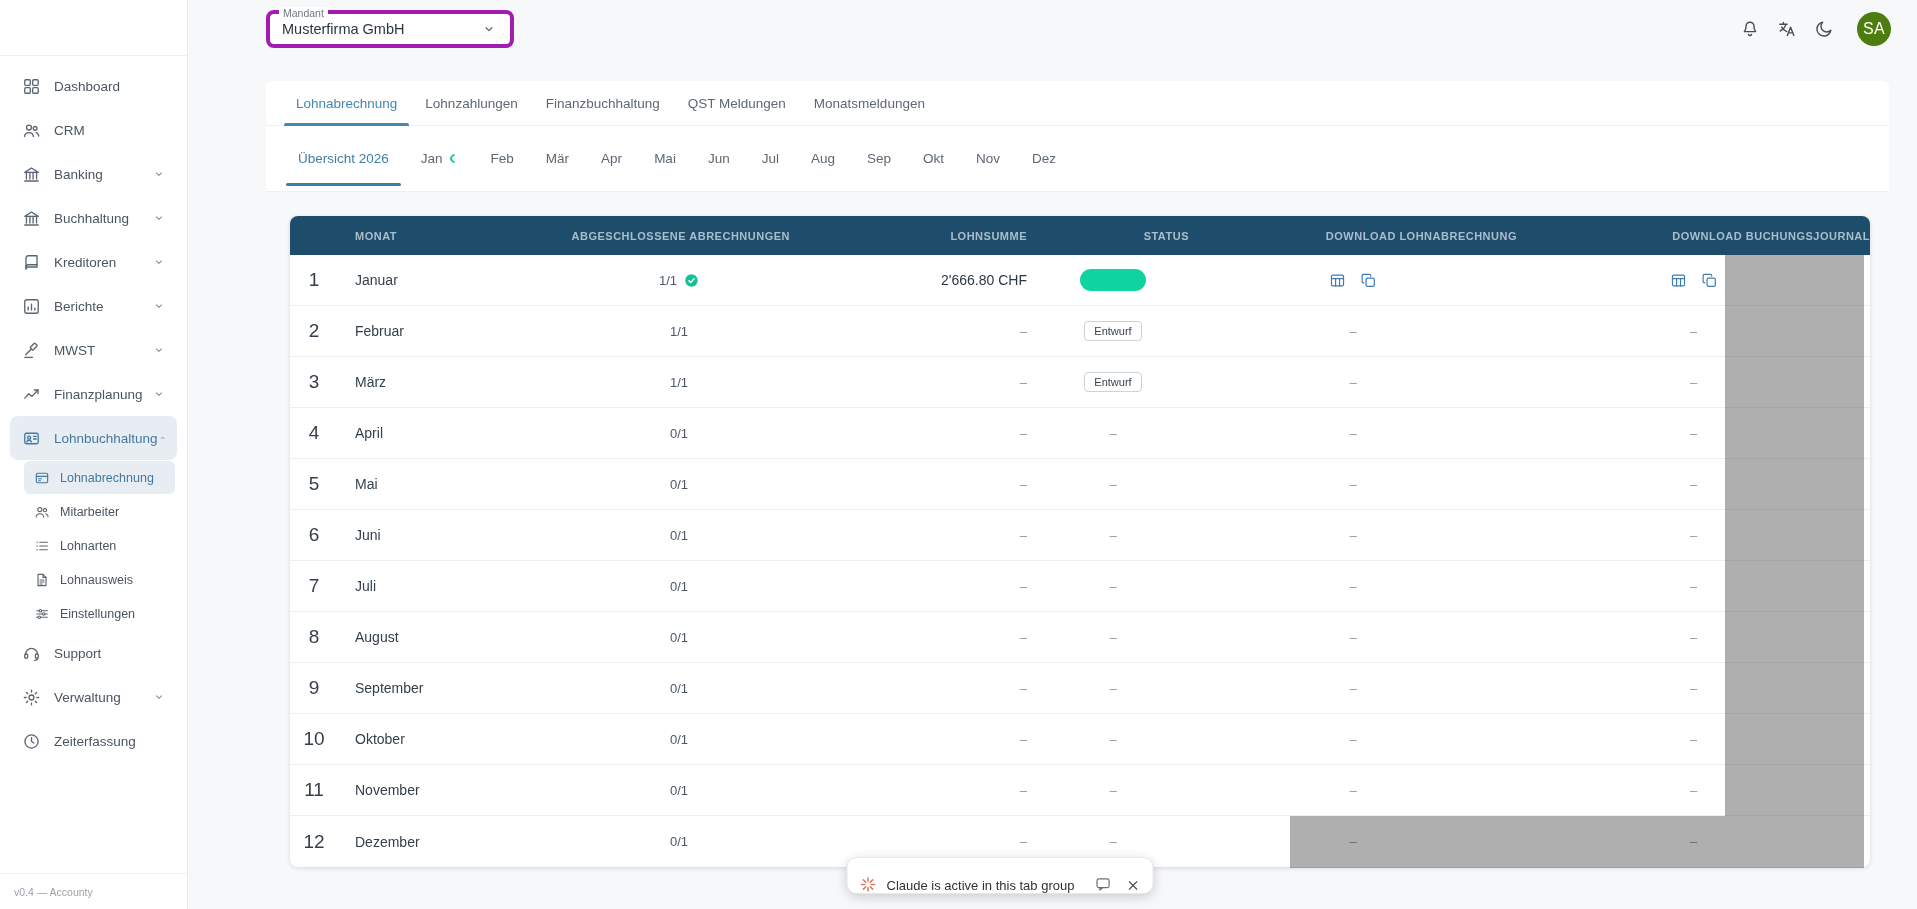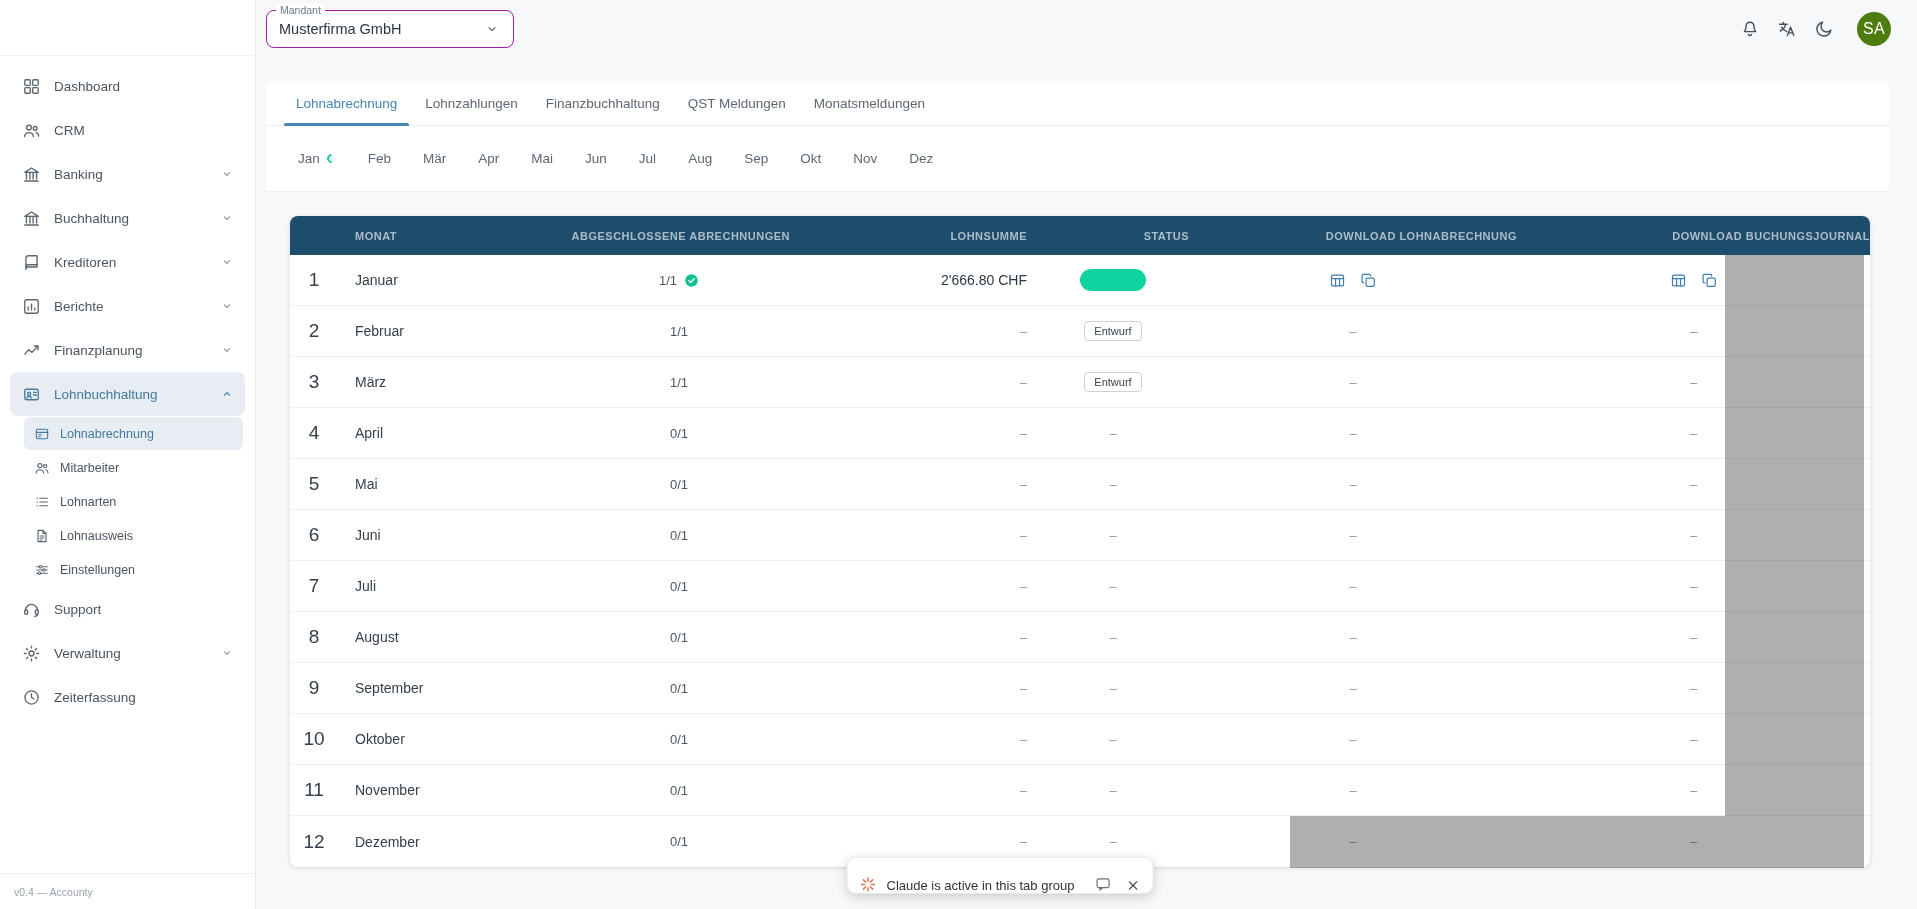--- a/index.html
+++ b/index.html
@@ -1,39 +1,39 @@
 <!DOCTYPE html>
 <html><head>
 <meta charset="utf-8">
 <style>
   *{margin:0;padding:0;box-sizing:border-box}
   html,body{width:1917px;height:909px}
   body{font-family:"Liberation Sans","DejaVu Sans",sans-serif;background:#f7f8f9;color:#33404d;overflow:hidden;position:relative;font-size:14px}
   svg{display:block;width:100%;height:100%}
 
   
-  .sidebar{position:absolute;left:0;top:0;bottom:0;width:256px;background:#fff;border-right:1px solid #e9ebee;display:flex;flex-direction:column;z-index:5}
+  .sidebar{position:absolute;left:0;top:0;bottom:0;width:188px;background:#fff;border-right:1px solid #e9ebee;display:flex;flex-direction:column;z-index:5}
   .sidebar-head{height:56px;border-bottom:1px solid #eef0f2;flex:none}
   #nav{padding-top:8px;flex:1 1 auto;overflow:hidden}
   .nav-item{height:44px;display:flex;align-items:center;margin:0 10px;padding:0 10px 0 12px;border-radius:8px;font-size:13.5px;color:#4a5562;cursor:pointer}
   .nav-icon{width:19px;height:19px;color:#5b6672;flex:none}
   .nav-label{margin-left:13px;white-space:nowrap}
   .nav-chevron{margin-left:auto;width:16px;height:16px;color:#8a939e}
   .nav-item.active{background:#e7edf2;color:#44799f}
   .nav-item.active .nav-icon,.nav-item.active .nav-chevron{color:#44799f}
   .sub-item{height:33px;display:flex;align-items:center;margin:1px 12px 1px 24px;padding:0 8px 0 10px;border-radius:6px;font-size:12.5px;color:#4a5562;cursor:pointer}
   .sub-icon{width:16px;height:16px;color:#5b6672;flex:none}
   .sub-label{margin-left:10px;white-space:nowrap}
   .sub-item.active{background:#e7edf2;color:#44799f}
   .sub-item.active .sub-icon{color:#44799f}
   .sidebar-footer{flex:none;height:36px;border-top:1px solid #eef0f2;display:flex;align-items:center;padding-left:14px;font-size:10.5px;color:#9aa3ad}
 
   
   .main{position:absolute;left:238px;top:0;right:0;bottom:0}
-  .mandant{position:absolute;left:28px;top:10px;width:248px;height:38px;background:#fff;border:1px solid #a21caf;border-radius:8px;display:flex;align-items:center;padding:0 12px;cursor:pointer}
+  .mandant{position:absolute;left:28px;top:10px;width:248px;height:38px;background:#fff;border:4px solid #a21caf;border-radius:8px;display:flex;align-items:center;padding:0 12px;cursor:pointer}
   .mandant-label{position:absolute;top:-7px;left:9px;background:#fff;padding:0 4px;font-size:10.5px;color:#6e7984}
   .mandant-value{font-size:14.5px;color:#2b3642;white-space:nowrap}
   .mandant-caret{margin-left:auto;width:18px;height:18px;color:#5f6a75}
   .topbar-actions{position:absolute;right:26px;top:12px;display:flex;align-items:center;gap:17px}
   .tb-icon{width:20px;height:20px;color:#454f59;cursor:pointer}
   .avatar{width:34px;height:34px;border-radius:50%;background:#4d7c0f;color:#fff;font-size:16px;display:flex;align-items:center;justify-content:center;margin-left:6px;cursor:pointer;letter-spacing:.3px}
 
   
   .tabs-card{position:absolute;left:28px;top:81px;width:1623px;background:#fff;border-radius:6px 6px 0 0}
   .tabs-row{height:45px;display:flex;padding-left:16px;border-bottom:1px solid #edf0f2}
@@ -158,20 +158,35 @@
         <span class="nav-label">Berichte</span>
         <span class="nav-chevron">
           <svg viewBox="0 0 24 24" fill="none" stroke="currentColor" stroke-width="1.7" stroke-linecap="round" stroke-linejoin="round">
             <path d="M8.2 10.4l3.8 3.8 3.8-3.8"></path>
           </svg>
         </span>
       </div>
       <div class="nav-item">
         <span class="nav-icon">
           <svg viewBox="0 0 24 24" fill="none" stroke="currentColor" stroke-width="1.7" stroke-linecap="round" stroke-linejoin="round">
+            <rect x="12.4" y="2.9" width="4.8" height="8.3" rx="1" transform="rotate(45 14.8 7)"></rect>
+            <path d="M11.8 10.1L4.6 17.3"></path>
+            <path d="M3.5 20.6h9.8"></path>
+          </svg>
+        </span>
+        <span class="nav-label">MWST</span>
+        <span class="nav-chevron">
+          <svg viewBox="0 0 24 24" fill="none" stroke="currentColor" stroke-width="1.7" stroke-linecap="round" stroke-linejoin="round">
+            <path d="M8.2 10.4l3.8 3.8 3.8-3.8"></path>
+          </svg>
+        </span>
+      </div>
+      <div class="nav-item">
+        <span class="nav-icon">
+          <svg viewBox="0 0 24 24" fill="none" stroke="currentColor" stroke-width="1.7" stroke-linecap="round" stroke-linejoin="round">
             <path d="M3.5 16.6l5.1-5.6 4 3.4 7.6-8.1"></path>
             <path d="M15.7 6.3h4.5v4.6"></path>
           </svg>
         </span>
         <span class="nav-label">Finanzplanung</span>
         <span class="nav-chevron">
           <svg viewBox="0 0 24 24" fill="none" stroke="currentColor" stroke-width="1.7" stroke-linecap="round" stroke-linejoin="round">
             <path d="M8.2 10.4l3.8 3.8 3.8-3.8"></path>
           </svg>
         </span>
@@ -320,20 +335,23 @@
 
   <div class="tabs-card">
     <div class="tabs-row" id="main-tabs">
         <div class="tab active">Lohnabrechnung</div>
         <div class="tab">Lohnzahlungen</div>
         <div class="tab">Finanzbuchhaltung</div>
         <div class="tab">QST Meldungen</div>
         <div class="tab">Monatsmeldungen</div>
       </div>
     <div class="months-row" id="month-tabs">
+        <div class="mtab active">
+          <span>Übersicht 2026</span>
+        </div>
         <div class="mtab">
           <span>Jan</span>
           <span class="mtab-ind"></span>
         </div>
         <div class="mtab">
           <span>Feb</span>
         </div>
         <div class="mtab">
           <span>Mär</span>
         </div>

